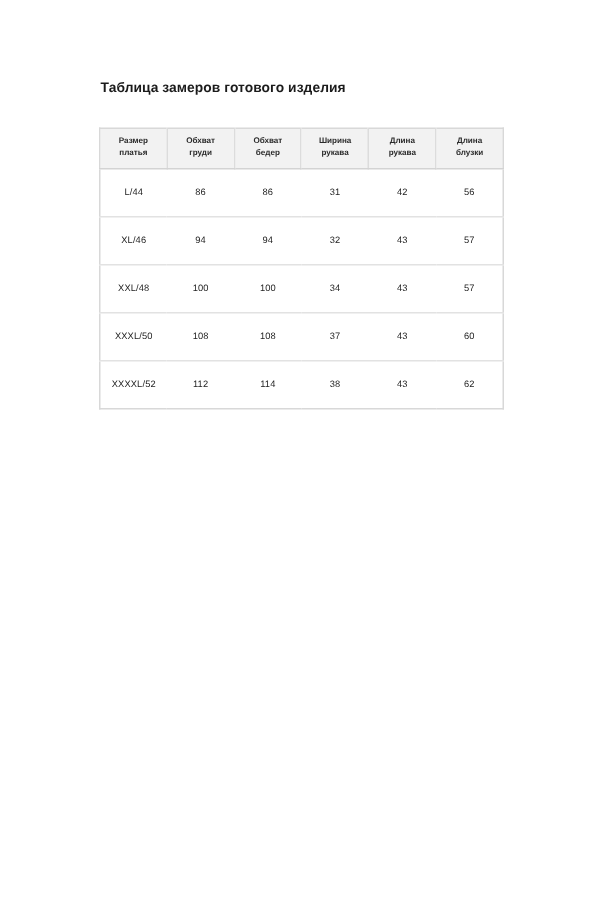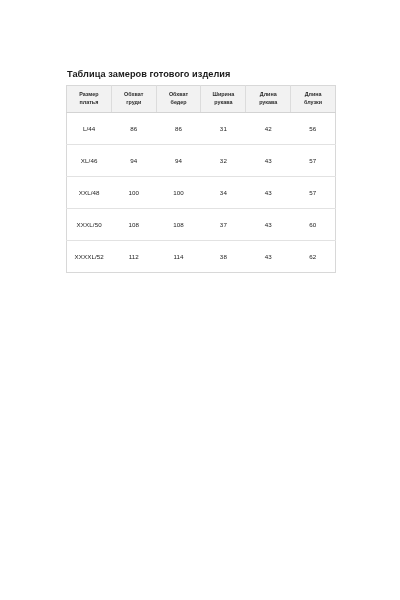--- a/index.html
+++ b/index.html
@@ -23,21 +23,21 @@
     left: 0;
     top: 0;
     width: 400px;
     height: 600px;
     background: #ffffff;
   }
 
   #title {
     position: absolute;
     left: 67px;
-    top: 68px;
+    top: 52px;
     font-size: 9.2px;
     font-weight: bold;
     letter-spacing: 0.05px;
     color: #1b1b1b;
     white-space: nowrap;
     line-height: 12px;
   }
 
   #size-table {
     position: absolute;

